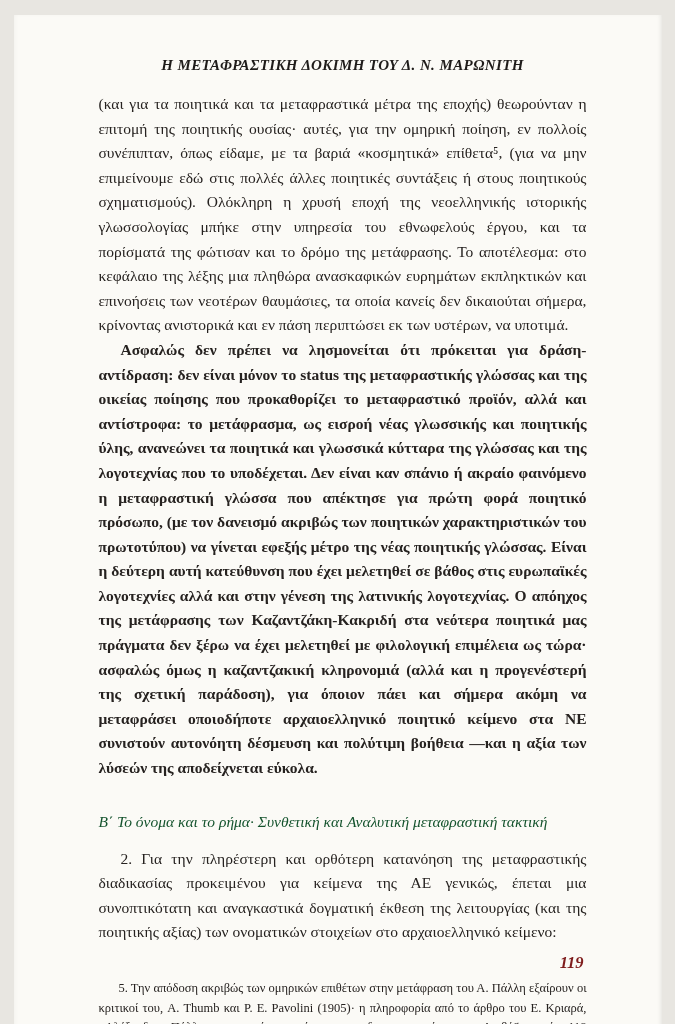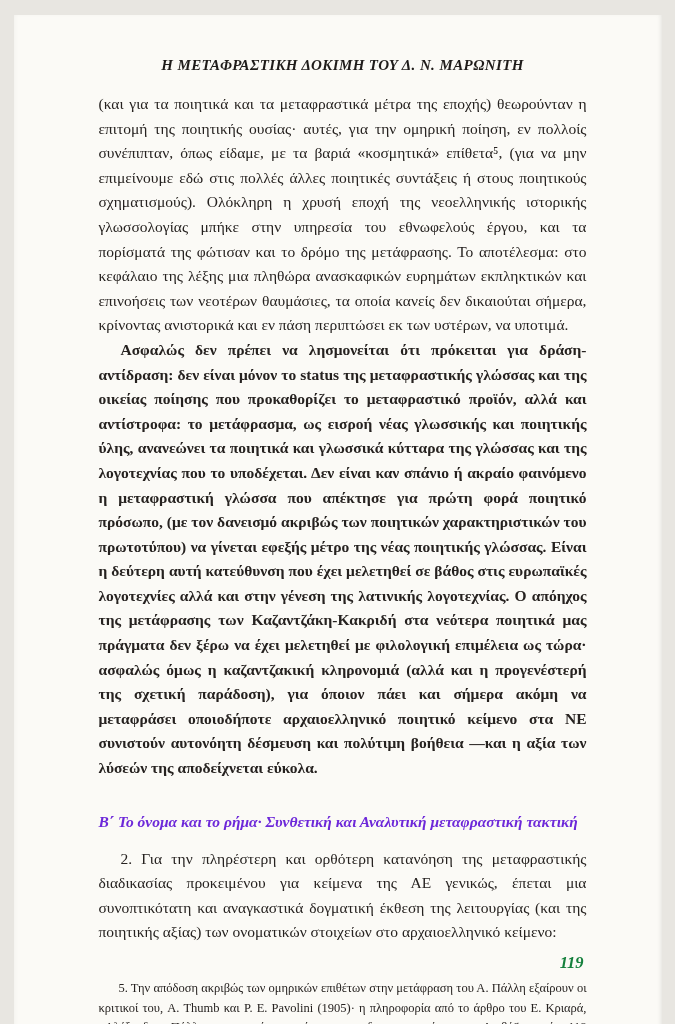--- a/index.html
+++ b/index.html
@@ -38,45 +38,45 @@
   .body-par {
     margin: 0;
   }
   .body-par.indent {
     text-indent: 22px;
     font-weight: bold;
   }
   .section-heading {
     margin: 29px 0 0 0;
     font-size: 15.5px;
-    font-weight: bold;
+    font-weight: normal;
     font-style: italic;
     line-height: 24px;
     text-align: left;
-    color: #6d28d9;
+    color: #14532d;
   }
   .numbered-par {
     margin: 13px 0 0 0;
     text-indent: 22px;
   }
   .footnote {
     margin-top: 34px;
     font-size: 12.5px;
     line-height: 19.6px;
     text-align: justify;
     text-indent: 20px;
   }
   .page-number {
     position: absolute;
     right: 78px;
     top: 938px;
     font-size: 16.5px;
     font-weight: bold;
     font-style: italic;
-    color: #15803d;
+    color: #7f1d1d;
   }
 </style>
 </head>
 <body>
 
 <div class="page">
 
   <h1 class="running-head">Η ΜΕΤΑΦΡΑΣΤΙΚΗ ΔΟΚΙΜΗ ΤΟΥ Δ. Ν. ΜΑΡΩΝΙΤΗ</h1>
 
   <main class="body-text">

